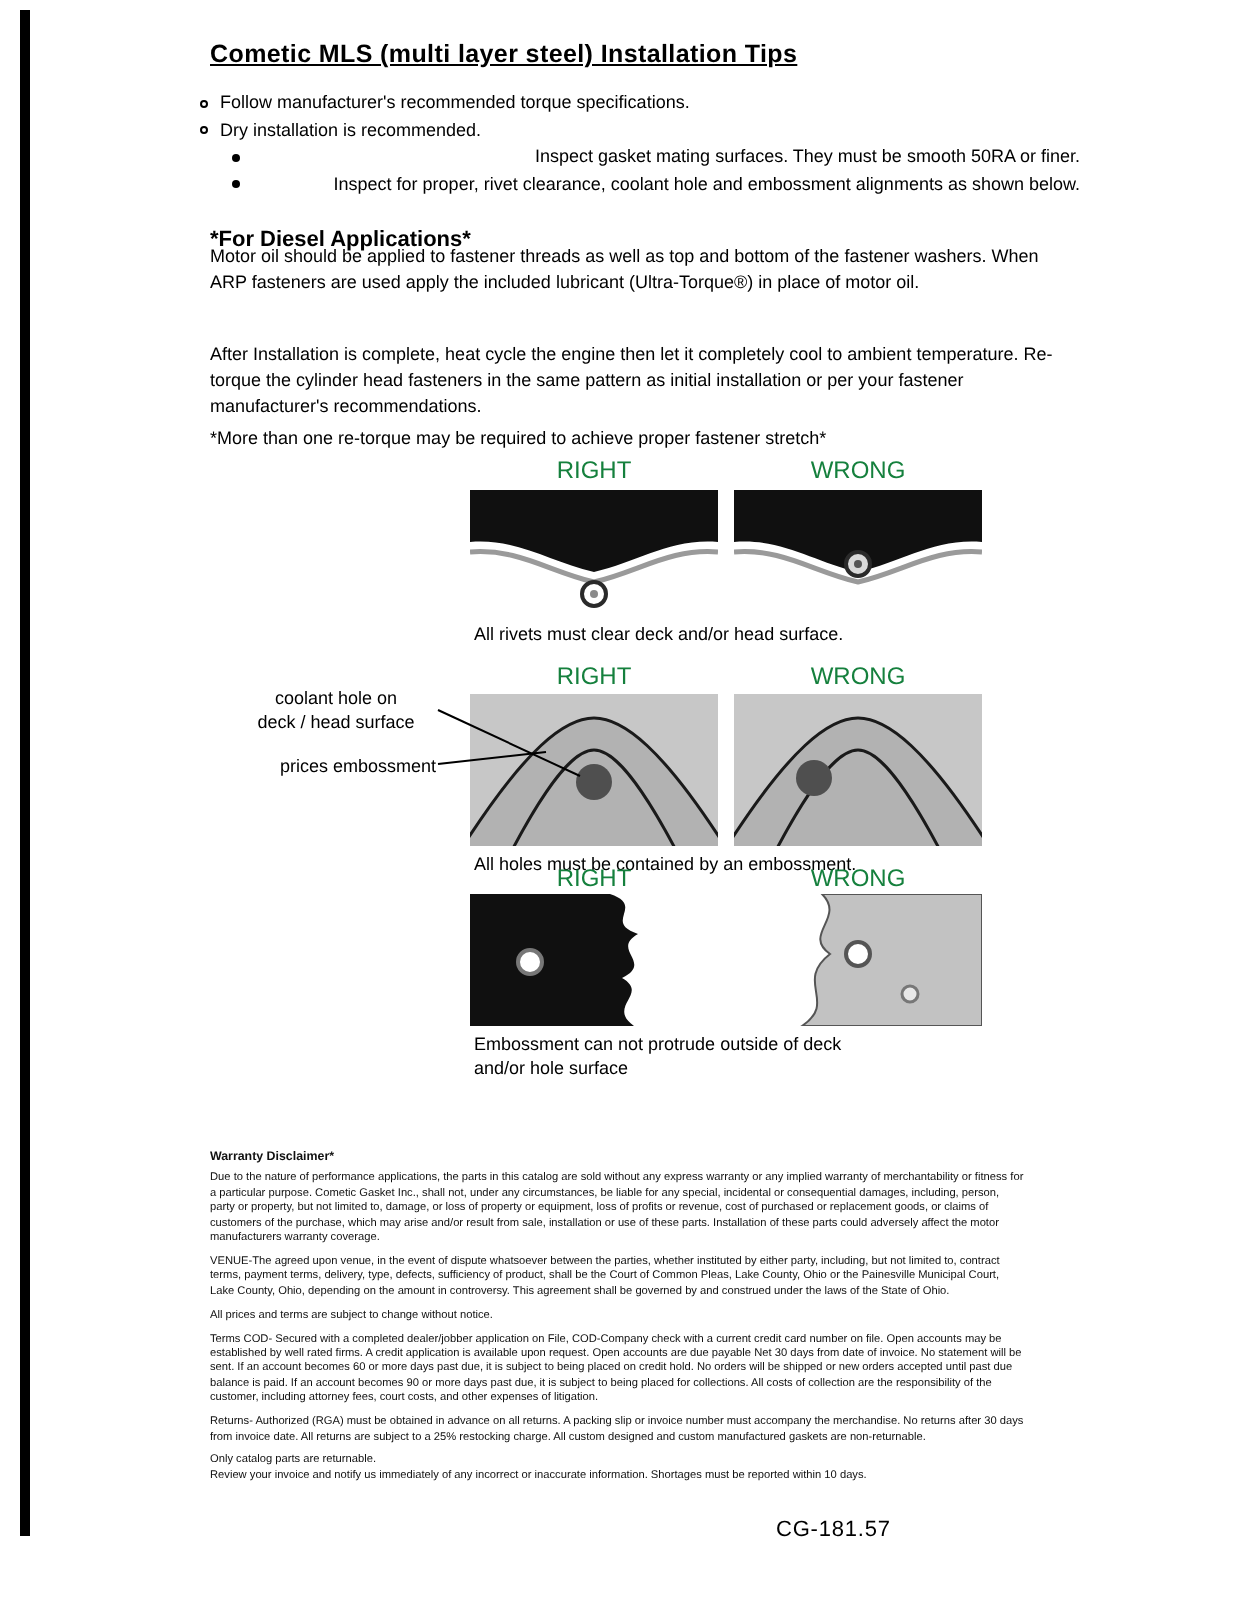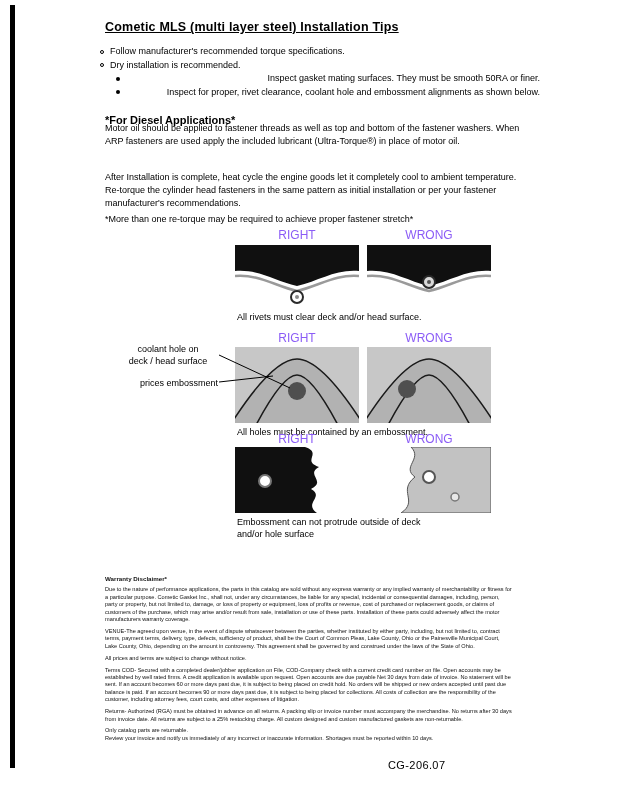--- a/index.html
+++ b/index.html
@@ -15,21 +15,21 @@
   .marker-hollow { flex:0 0 auto; width:4px; height:4px; border:1px solid #000; border-radius:50%; margin:4.5px 6px 0 0; }
   .marker-filled { flex:0 0 auto; width:4px; height:4px; background:#000; border-radius:50%; margin:4.5px 6px 0 0; }
   .sub { margin-left:16px;justify-content:space-between; }
 
   .diesel-heading { position:absolute; left:105px; top:114px; font-size:11px; font-weight:bold; }
   .para { position:absolute; left:105px; width:424px; font-size:9px; line-height:13px; }
   .para-1 { top:122px; }
   .para-2 { top:171px; }
   .para-3 { top:213px; }
 
-  .rw-label { position:absolute; width:124px; text-align:center; font-size:12px; color:#8b5cf6; }
+  .rw-label { position:absolute; width:124px; text-align:center; font-size:12px; color:#15803d; }
   .diagram { position:absolute; width:124px; line-height:0; }
   .diagram svg { display:block; }
   .caption { position:absolute; font-size:9px; line-height:12px; }
   .side-label { position:absolute; width:100px; text-align:right; font-size:9px; line-height:11.5px; }
   .pointer-lines { position:absolute; left:218px; top:350px; width:80px; height:45px; z-index:3; }
 
   .disclaimer { position:absolute; left:105px; top:575px; width:408px; font-size:5.6px; line-height:7.4px; color:#111; }
   .disclaimer .dh { font-size:6.2px; font-weight:bold; margin-bottom:4px; }
   .disclaimer p { margin-bottom:4.5px; }
   .footer-code { position:absolute; left:388px; top:759px; font-size:11px; letter-spacing:0.4px; }
@@ -57,21 +57,21 @@
       <span>Inspect gasket mating surfaces.  They must be smooth 50RA or finer.</span>
     </div>
     <div class="bullet-row sub">
       <span class="marker-filled"></span>
       <span>Inspect for proper, rivet clearance, coolant hole and embossment alignments as shown below.</span>
     </div>
   </div>
 
   <div class="diesel-heading">*For Diesel Applications*</div>
   <div class="para para-1">Motor oil should be applied to fastener threads as well as top and bottom of the fastener washers. When ARP fasteners are used apply the included lubricant (Ultra-Torque®) in place of motor oil.</div>
-  <div class="para para-2">After Installation is complete, heat cycle the engine goods let it completely cool to ambient temperature. Re-torque the cylinder head fasteners in the same pattern as initial installation or per your fastener manufacturer's recommendations.</div>
+  <div class="para para-2">After Installation is complete, heat cycle the engine then let it completely cool to ambient temperature. Re-torque the cylinder head fasteners in the same pattern as initial installation or per your fastener manufacturer's recommendations.</div>
   <div class="para para-3">*More than one re-torque may be required to achieve proper fastener stretch*</div>
 
   <div class="rw-label" style="left:235px; top:228px;">RIGHT</div>
   <div class="rw-label" style="left:367px; top:228px;">WRONG</div>
 
   <div class="diagram" style="left:235px; top:245px;">
     <svg width="124" height="62" viewBox="0 0 124 62" xmlns="http://www.w3.org/2000/svg">
       <path d="M0,0 H124 V26 C100,24 84,36 62,41 C40,36 24,24 0,26 Z" fill="#101010"></path>
       <path d="M0,31 C24,29 40,41 62,46 C84,41 100,29 124,31" fill="none" stroke="#9a9a9a" stroke-width="2.5"></path>
       <circle cx="62" cy="52" r="6" fill="#ffffff" stroke="#2a2a2a" stroke-width="2"></circle>
@@ -142,15 +142,15 @@
     <div class="dh">Warranty Disclaimer*</div>
     <p>Due to the nature of performance applications, the parts in this catalog are sold without any express warranty or any implied warranty of merchantability or fitness for a particular purpose.  Cometic Gasket Inc., shall not, under any circumstances, be liable for any special, incidental or consequential damages, including, person, party or property, but not limited to, damage, or loss of property or equipment, loss of profits or revenue, cost of purchased or replacement goods, or claims of customers of the purchase, which may arise and/or result from sale, installation or use of these parts.  Installation of these parts could adversely affect the motor manufacturers warranty coverage.</p>
     <p>VENUE-The agreed upon venue, in the event of dispute whatsoever between the parties, whether instituted by either party, including, but not limited to, contract terms, payment terms, delivery, type, defects, sufficiency of product, shall be the Court of Common Pleas, Lake County, Ohio or the Painesville Municipal Court, Lake County, Ohio, depending on the amount in controversy. This agreement shall be governed by and construed under the laws of the State of Ohio.</p>
     <p>All prices and terms are subject to change without notice.</p>
     <p>Terms COD- Secured with a completed dealer/jobber application on File, COD-Company check with a current credit card number on file.  Open accounts may be established by well rated firms.  A credit application is available upon request.  Open accounts are due payable Net 30 days from date of invoice.  No statement will be sent.  If an account becomes 60 or more days past due, it is subject to being placed on credit hold.  No orders will be shipped or new orders accepted until past due balance is paid.  If an account becomes 90 or more days past due, it is subject to being placed for collections.  All costs of collection are the responsibility of the customer, including attorney fees, court costs, and other expenses of litigation.</p>
     <p>Returns- Authorized (RGA) must be obtained in advance on all returns.  A packing slip or invoice number must accompany the merchandise.  No returns after 30 days from invoice date.  All returns are subject to a 25% restocking charge.  All custom designed and custom manufactured gaskets are non-returnable.</p>
     <p style="margin-bottom:0;">Only catalog parts are returnable.</p>
     <p>Review your invoice and notify us immediately of any incorrect or inaccurate information.  Shortages must be reported within 10 days.</p>
   </div>
 
-  <div class="footer-code">CG-206.07</div>
+  <div class="footer-code">CG-181.57</div>
 
 </div>
 
 </body></html>

